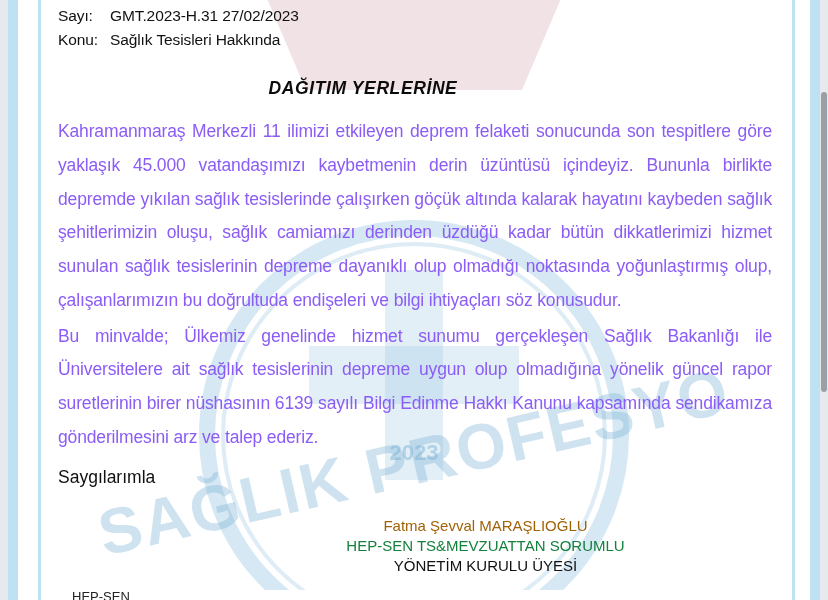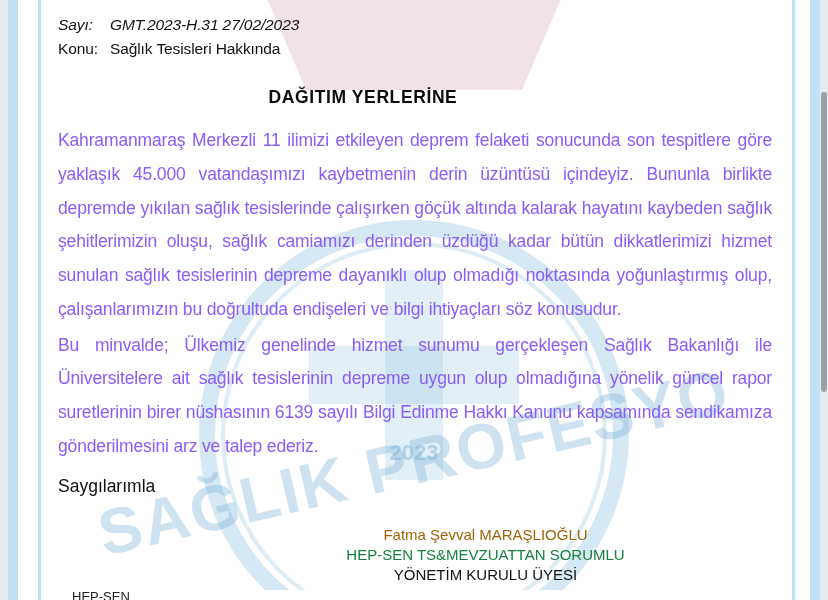--- a/index.html
+++ b/index.html
@@ -158,33 +158,33 @@
     white-space: nowrap;
   }
   .meta-row {
     display: flex;
     gap: 8px;
   }
   .meta-label {
     min-width: 44px;
   }
   .meta-row.first {
-    padding-top: 13px;
-    font-style: italic;
+    padding-top: 4px;
   }
 
   .heading {
     text-align: center;
     font-size: 17.5px;
     font-weight: bold;
     color: #0b0b0b;
     letter-spacing: 0.6px;
     margin-top: 26px;
     margin-bottom: 0;
     padding-right: 110px;
+    font-style: italic;
   }
 
   .body-p {
     margin-top: 16px;
     font-size: 17.5px;
     line-height: 1.93;
     color: #8b5cf6;
     text-align: justify;
     text-justify: inter-word;
     font-weight: 500;

